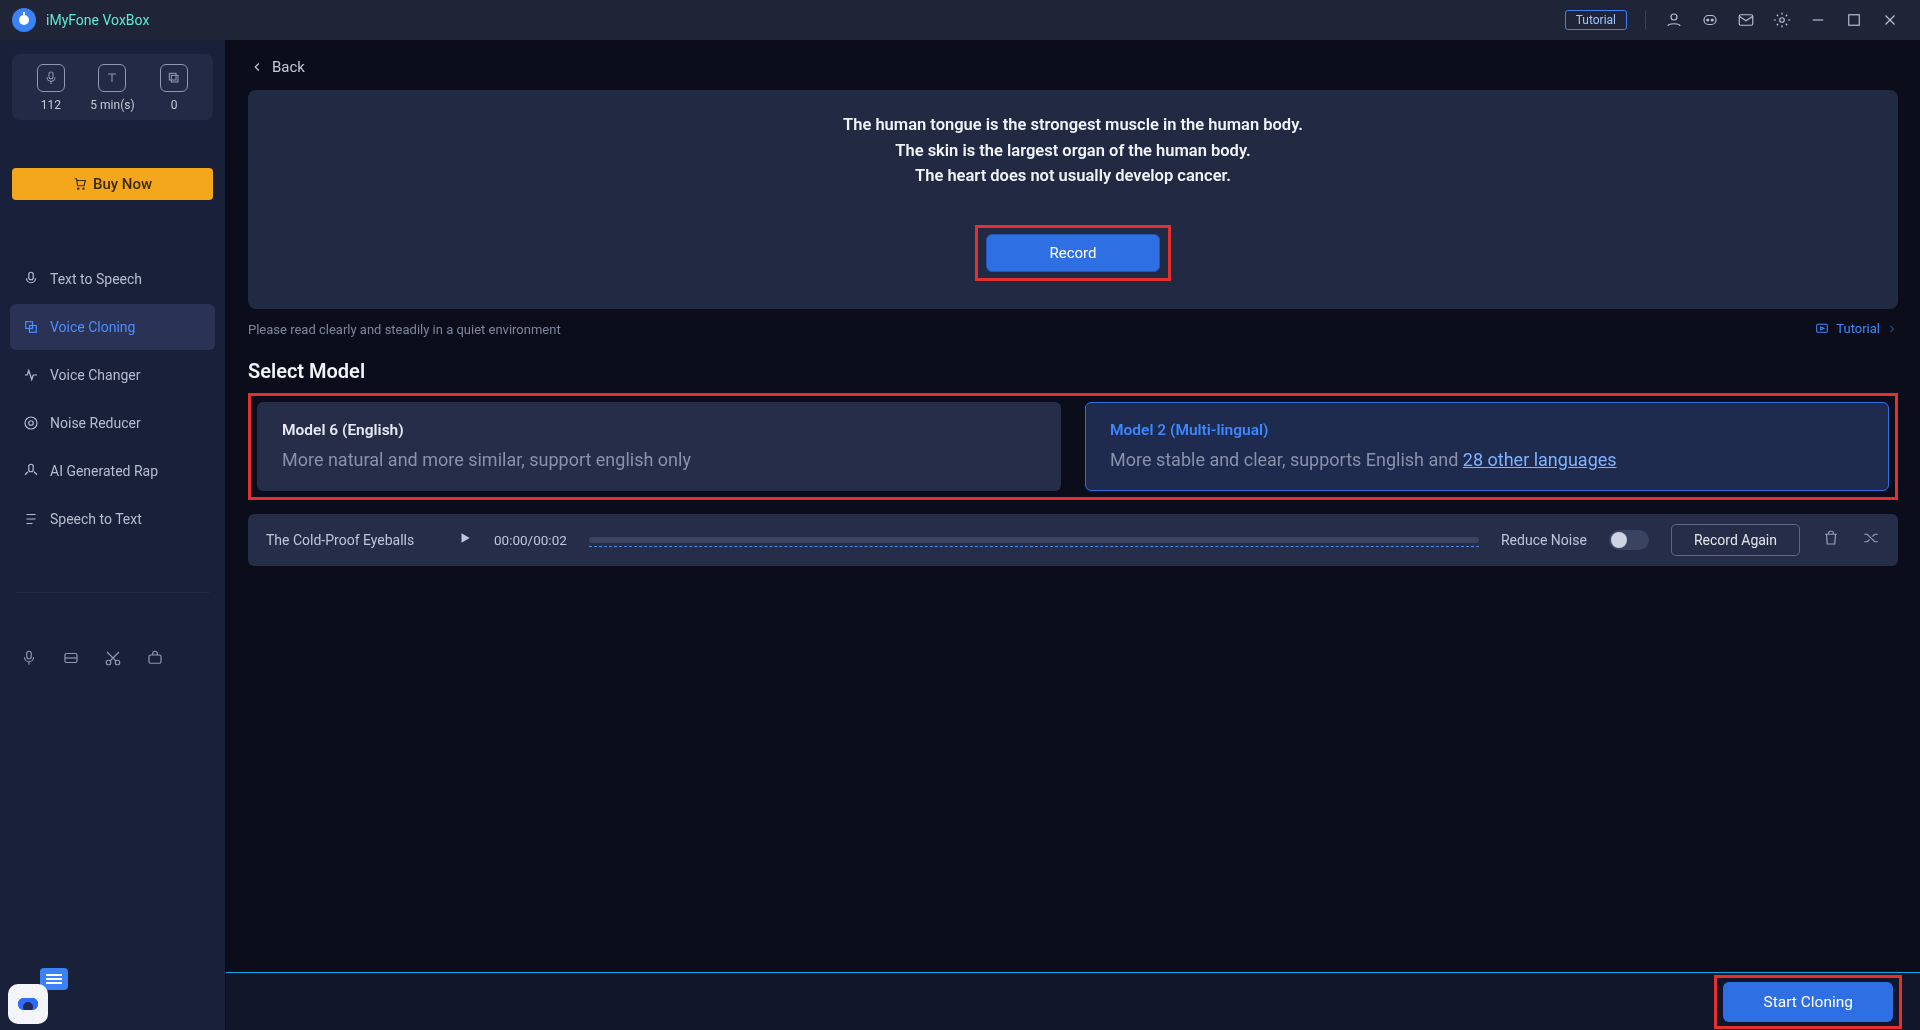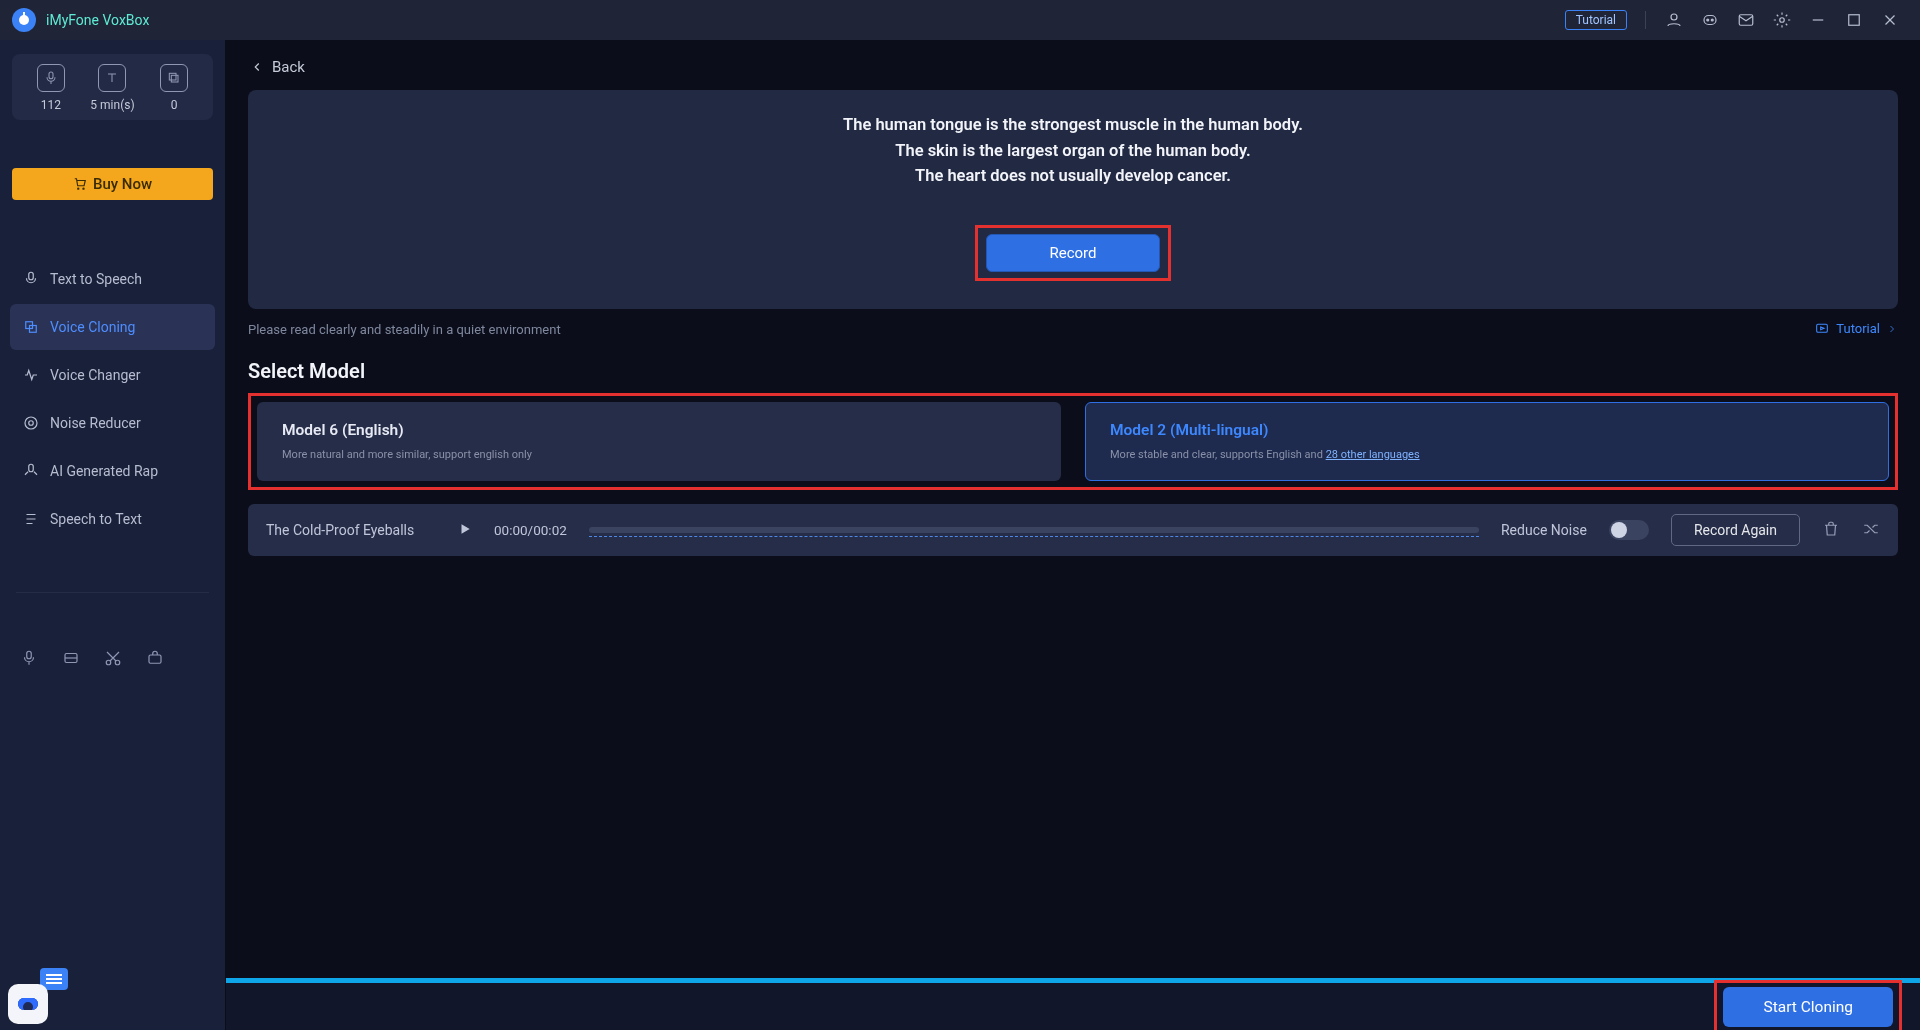--- a/index.html
+++ b/index.html
@@ -49,37 +49,37 @@
 .hint-row { display:flex; align-items:flex-end; margin-top:12px; font-size:13px; color:#7f879e; }
 .hint-row .spacer { flex:1; }
 .tut-link { color:#3e88ff; display:flex; align-items:center; gap:6px; cursor:pointer;}
 .tut-link svg { width:16px; height:16px; stroke:#3e88ff; fill:none; stroke-width:1.6;}
 .section-title { font-size:20px; font-weight:600; color:#f2f4fa; margin:22px 0 10px; }
 .models-wrap { border:3px solid #e53030; padding:6px; display:flex; gap:24px; }
 .model-card { flex:1; background:#262d48; border-radius:6px; padding:18px 24px; cursor:pointer; border:1px solid transparent;}
 .model-card.selected { border:1.5px solid #2f6fe4; background:#1e2a4e;}
 .model-card .m-title { font-size:15.5px; font-weight:600; color:#e7eaf4; margin-bottom:8px;}
 .model-card.selected .m-title { color:#3e88ff;}
-.model-card .m-desc { font-size:11px; color:#8a91a8; line-height:1.4;}
+.model-card .m-desc { font-size:18px; color:#8a91a8; line-height:1.4;}
 .model-card .m-desc a { color:#7fb2ff; text-decoration:underline; cursor:pointer;}
 
 .player-row { background:#262d48; border-radius:6px; margin-top:14px; padding:10px 18px; display:flex; align-items:center; gap:22px; font-size:14px; color:#c0c6d9;}
 .player-row .track-name { width:170px; }
 .play-icon { cursor:pointer; }
 .play-icon svg { width:14px; height:14px; fill:#c0c6d9;}
 .time { font-size:13.5px; }
 .progress { flex:1; height:6px; background:#3a4360; border-radius:4px; position:relative; cursor:pointer;}
 .progress .dots { position:absolute; left:0; right:0; bottom:-4px; height:1px; border-bottom:1px dashed #4e88e6; }
 .toggle { width:40px; height:20px; background:#3a4360; border-radius:10px; position:relative; cursor:pointer;}
 .toggle::after { content:''; position:absolute; left:2px; top:2px; width:16px; height:16px; background:#cfd4e5; border-radius:50%;}
 .rec-again { border:1px solid #5f6884; background:transparent; color:#e5e7eb; font-size:14px; padding:7px 22px; border-radius:5px; cursor:pointer;}
 .icon-btn { cursor:pointer; }
 .icon-btn svg { width:18px; height:18px; stroke:#989fb7; fill:none; stroke-width:1.6;}
 
-.footer { height:52px; border-top:5px solid #0ea5e9; display:flex; align-items:center; justify-content:flex-end; padding-right:18px; position:absolute; bottom:0; left:226px; right:0; background:#11162a;}
+.footer { height:58px; border-top:1px solid #0ea5e9; display:flex; align-items:center; justify-content:flex-end; padding-right:18px; position:absolute; bottom:0; left:226px; right:0; background:#11162a;}
 .start-wrap { border:3px solid #e53030; padding:4px 6px; }
 .start-btn { background:#2f6fe4; color:#fff; font-size:15.5px; padding:11px 40px; border-radius:6px; cursor:pointer;}
 </style>
 </head>
 <body>
 
 <div class="titlebar">
   <span class="logo">
     <svg viewBox="0 0 24 24">
         <circle cx="12" cy="12" r="5" fill="#fff"></circle>

